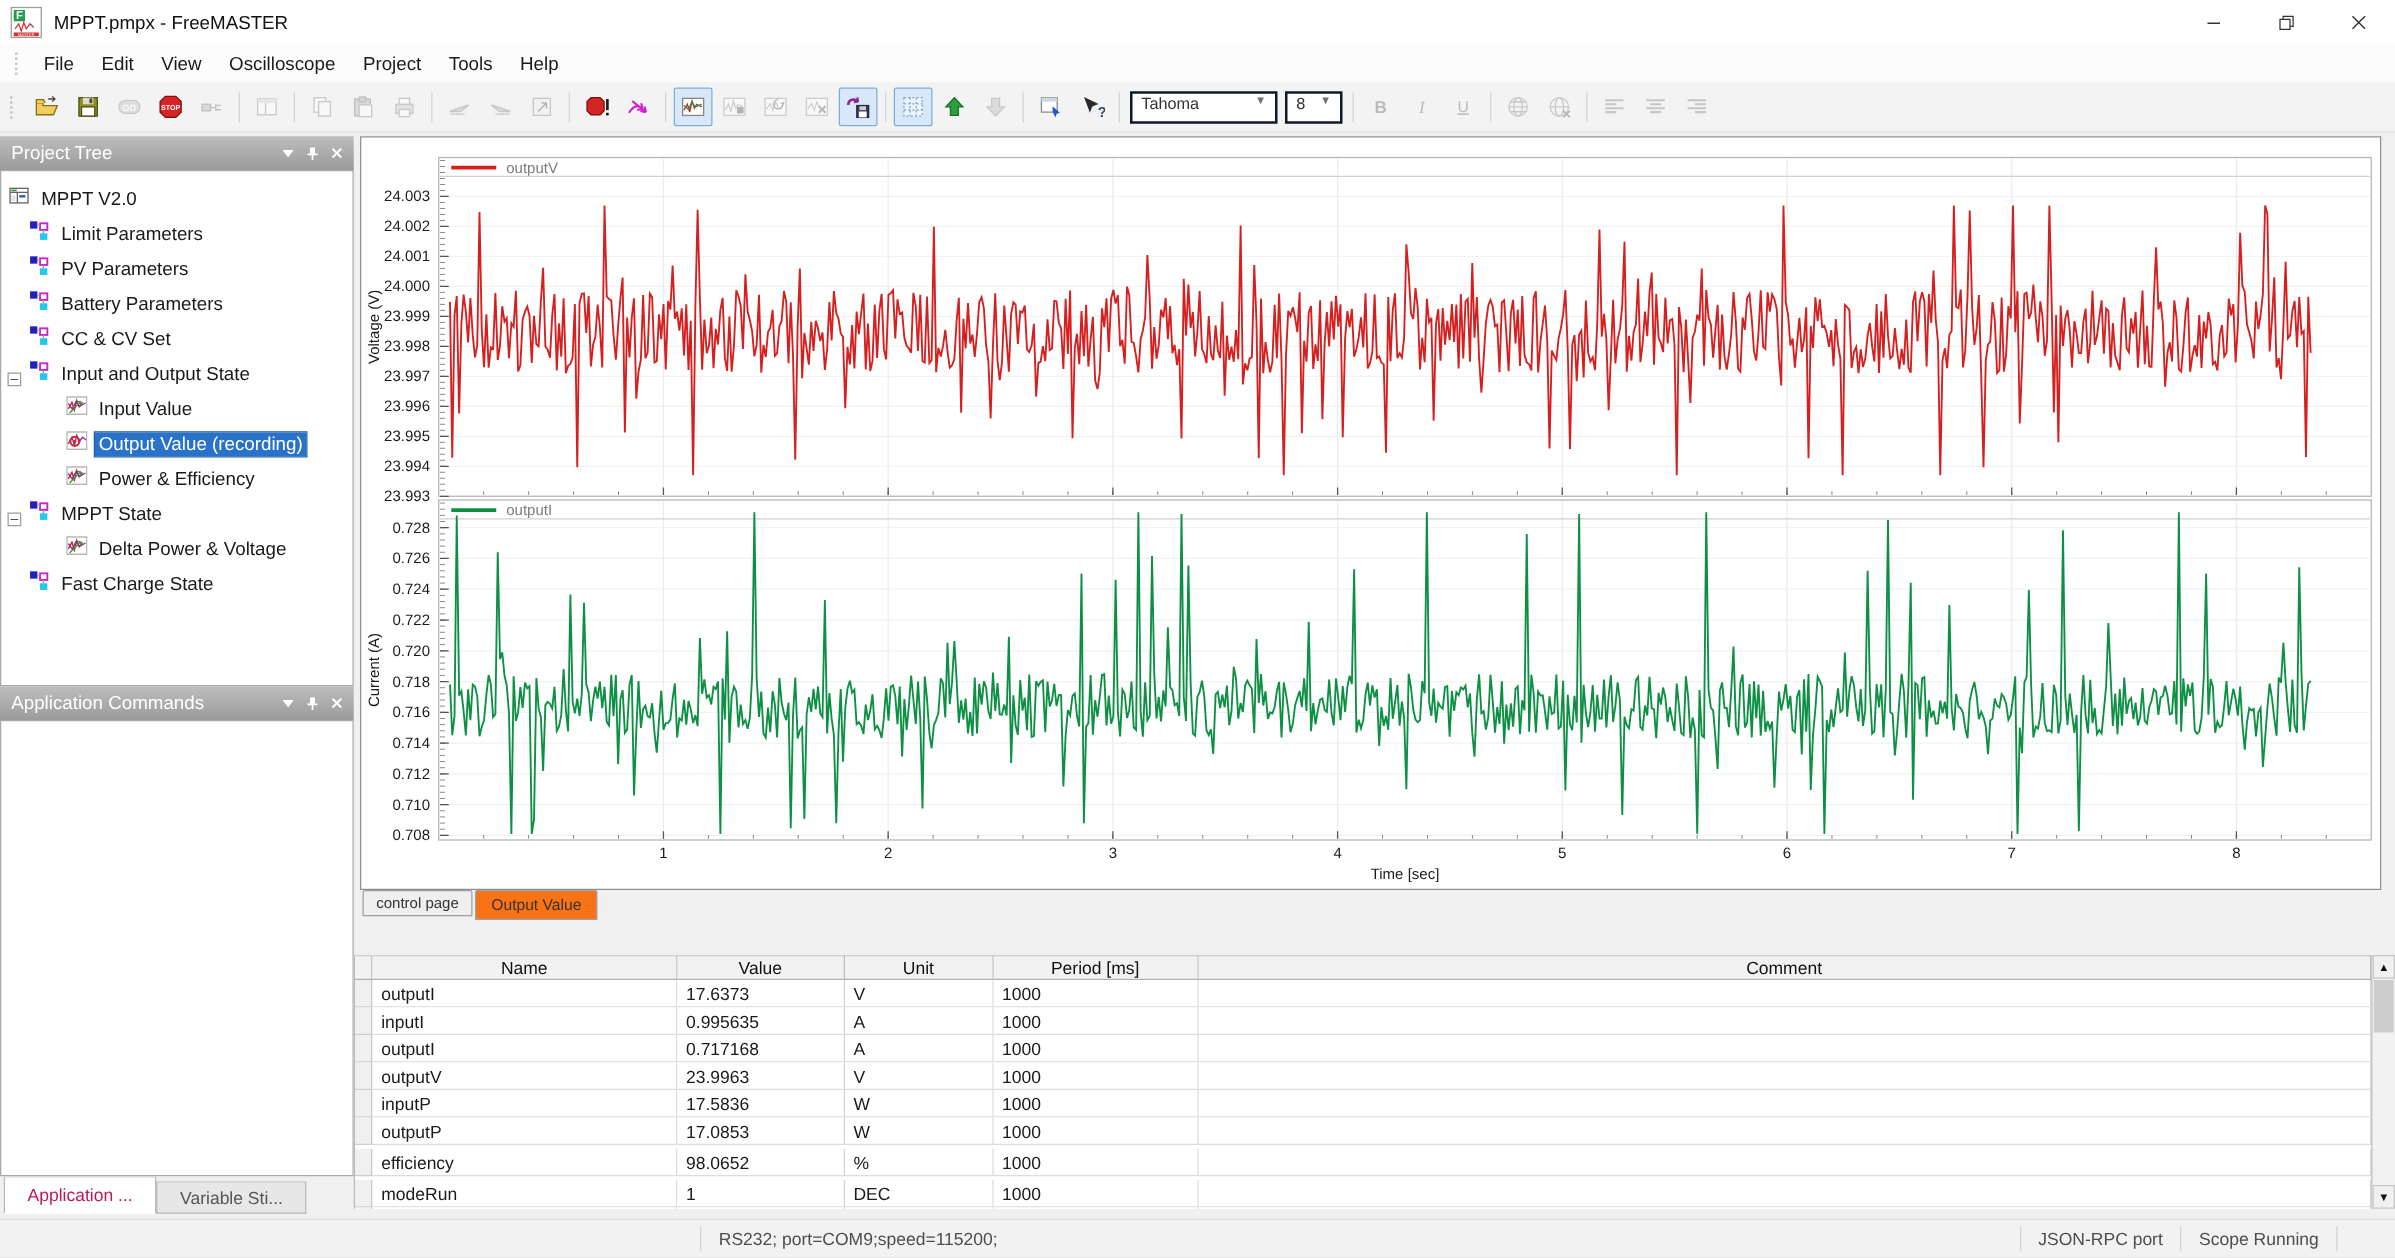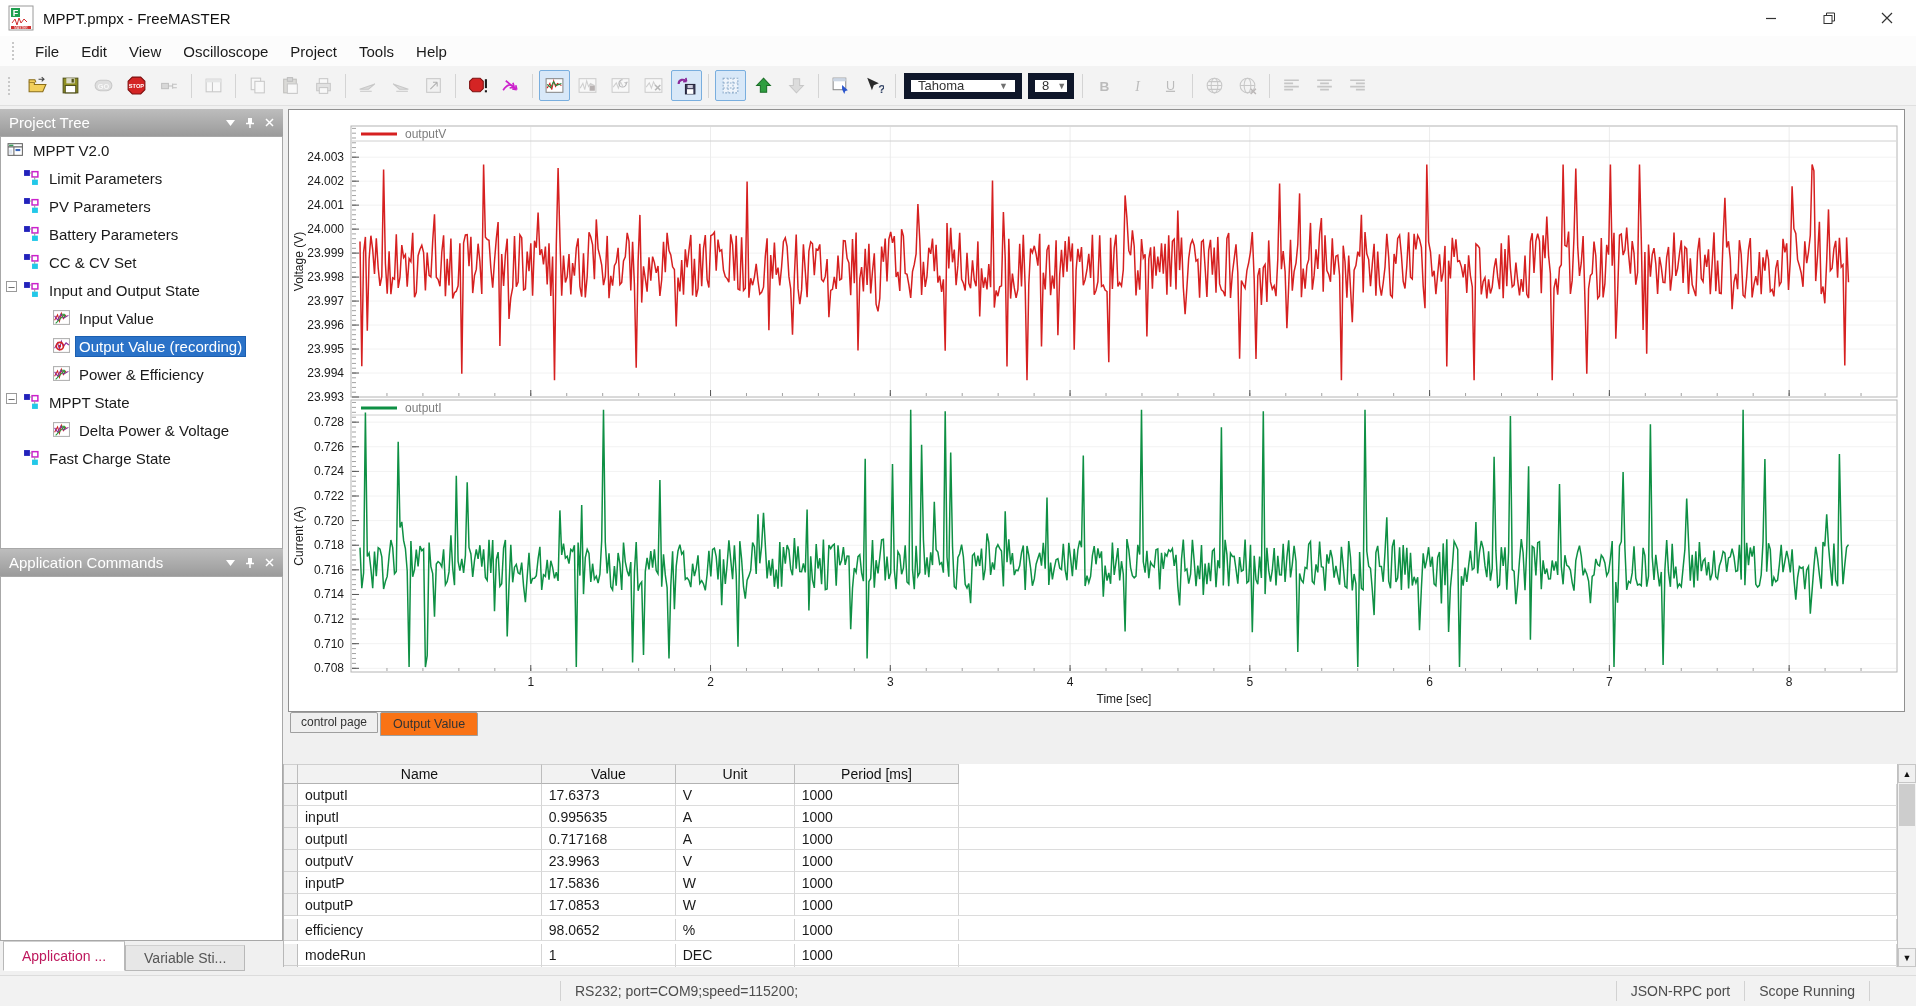--- a/index.html
+++ b/index.html
@@ -15,30 +15,30 @@
   .menubar{position:absolute;left:0;top:36px;width:1916px;height:30px;background:#fcfcfc;display:flex;align-items:center;padding-left:12px;box-sizing:border-box}
   .grip{width:4px;height:18px;border-left:2px dotted #c8c8c8;margin-right:6px}
   .menu-item{padding:0 11px;font-size:15px;color:#1a1a1a}
   
   .toolbar{position:absolute;left:0;top:66px;width:1916px;height:40px;background:#f3f3f3;border-bottom:1px solid #e0e0e0;
            display:flex;align-items:center;padding-left:8px;box-sizing:border-box;gap:2px}
   .tb{width:29px;height:29px;display:flex;align-items:center;justify-content:center;border:1px solid transparent;border-radius:2px;flex:none}
   .tb.selected{border-color:#79aede;background:#d8e8f8}
   .tb.disabled{opacity:.42;filter:grayscale(.9)}
   .tb-sep{width:1px;height:24px;background:#d4d4d4;margin:0 4px;flex:none}
-  .combo{height:26px;border:7px solid #0f172a;background:#fff;font-size:13px;color:#333;display:flex;align-items:center;
+  .combo{height:26px;border:2px solid #0f172a;background:#fff;font-size:13px;color:#333;display:flex;align-items:flex-start;
          padding:0 7px;box-sizing:border-box;margin:0 2px;flex:none}
   .combo .caret{margin-left:auto;padding-left:8px;color:#707070;font-size:9px}
   
   .panel-header{position:absolute;height:27px;background:linear-gradient(#bdbdbd,#9b9b9b);color:#fff;
                 display:flex;align-items:center;padding:0 9px;box-sizing:border-box;font-size:15px}
   .ph-icons{margin-left:auto;display:flex;align-items:center;gap:10px}
   .panel-body{position:absolute;background:#fff;border:1px solid #a8a8a8;box-sizing:border-box}
   
-  .tree-row{height:28px;display:flex;align-items:flex-start;font-size:15px;white-space:nowrap}
+  .tree-row{height:28px;display:flex;align-items:flex-end;font-size:15px;white-space:nowrap}
   .tree-expander{width:11px;height:11px;border:1px solid #9a9a9a;background:#fff;display:flex;align-items:center;justify-content:center;
                  font-size:11px;line-height:9px;color:#444;margin-right:6px;flex:none;box-sizing:border-box}
   .tree-icon{margin-right:6px;flex:none}
   .tree-label{padding:1px 3px}
   .tree-label.selected{color:#fff;outline:1px solid #1c5fb0}
   
   .ltabs{position:absolute;display:flex;align-items:flex-end}
   .ltab{font-size:14px;padding:4px 18px;border:1px solid #b8b8b8;border-top:1px solid #d0d0d0;background:#e7e7e7;color:#555}
   .ltab.active{background:#fff;color:#be185d;border-bottom-color:#fff;padding:6px 18px}
   
@@ -836,20 +836,21 @@
       <div class="ctab active">Output Value</div>
     </div>
 
   <div id="vw-table" style="position:absolute;left:283px;top:764px;width:1614px;height:203px;background:#fff;border-left:1px solid #b8b8b8;box-sizing:border-box;overflow:hidden">
       <div class="vw-header-row">
         <div class="vw-hcell" style="width: 14px;"></div>
         <div class="vw-hcell" style="width: 244px;">Name</div>
         <div class="vw-hcell" style="width: 134px;">Value</div>
         <div class="vw-hcell" style="width: 119px;">Unit</div>
         <div class="vw-hcell" style="width: 164px;">Period [ms]</div>
+        <div class="vw-hcell" style="width: 939px;">Comment</div>
       </div>
       <div class="vw-row">
         <div class="vw-cell vw-sel" style="width: 14px; padding: 0px;"></div>
         <div class="vw-cell" style="width: 244px;">outputI</div>
         <div class="vw-cell" style="width: 134px;">17.6373</div>
         <div class="vw-cell" style="width: 119px;">V</div>
         <div class="vw-cell" style="width: 164px;">1000</div>
         <div class="vw-cell" style="width: 939px;"></div>
       </div>
       <div class="vw-row">

